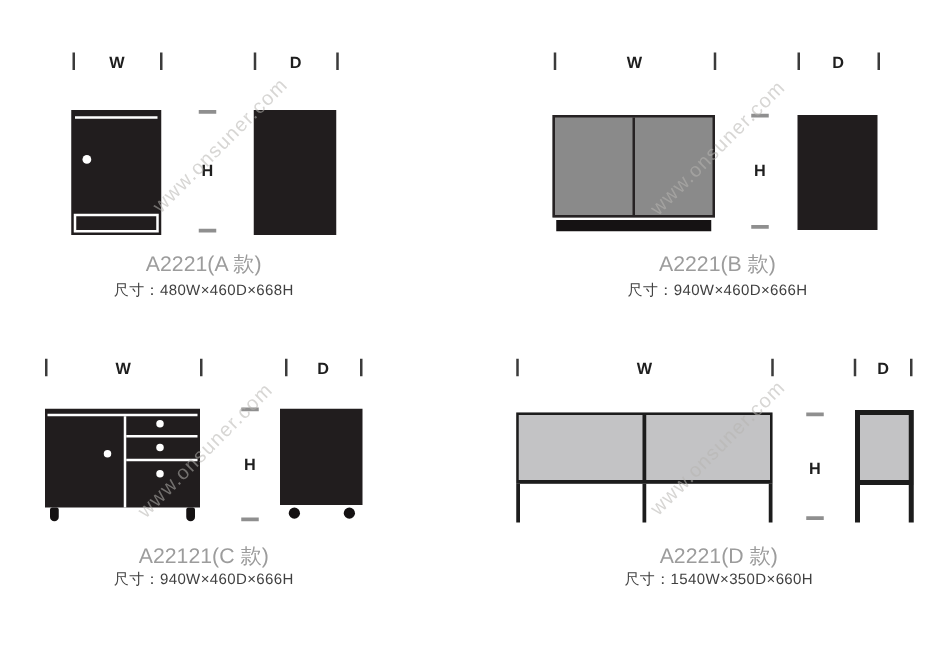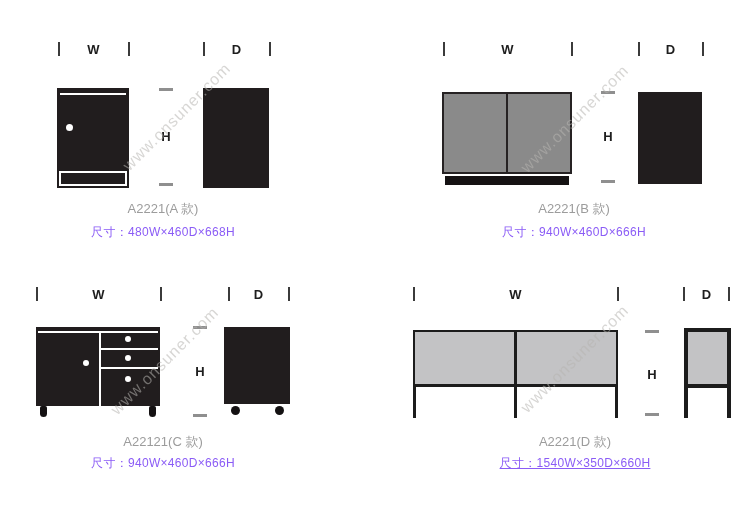--- a/index.html
+++ b/index.html
@@ -4,22 +4,22 @@
 <style>
   html,body{margin:0;padding:0;background:#ffffff;}
   #page{position:relative;width:750px;height:517px;background:#ffffff;overflow:hidden;
         font-family:"Liberation Sans","DejaVu Sans",sans-serif;}
   .abs{position:absolute;box-sizing:border-box;}
   .title{font-size:14px;color:#8d8d8d;letter-spacing:.5px;}
   .tickv{width:2px;height:14px;background:#3b3b3b;}
   .dimlab{font-size:13px;font-weight:bold;color:#1e1e1e;text-align:center;}
   .hdash{width:14px;height:3px;background:#8f8f8f;}
   .blackbox{background:#211d1e;}
-  .caption{font-size:13px;color:#9c9c9c;text-align:center;white-space:nowrap;}
-  .sizespec{font-size:12px;color:#8b5cf6;text-align:center;white-space:nowrap;letter-spacing:.3px;}
+  .caption{font-size:17px;color:#9c9c9c;text-align:center;white-space:nowrap;}
+  .sizespec{font-size:12px;color:#404040;text-align:center;white-space:nowrap;letter-spacing:.3px;}
   .watermark{font-size:16px;color:rgba(182,180,176,.55);letter-spacing:1px;white-space:nowrap;
              transform:rotate(-45deg);transform-origin:center;z-index:5;}
   .whiteline{background:#ffffff;position:absolute;}
   .dot{background:#ffffff;border-radius:50%;position:absolute;}
   .foot{width:7px;height:11px;background:#141112;border-radius:2px 2px 4px 4px;}
   .wheel{width:9px;height:9px;background:#141112;border-radius:50%;}
   .grayfront{background:#8a8a8a;border:2px solid #262223;}
   .lgray{background:#c3c3c5;border:2px solid #1c1c1c;}
   .leg{background:#1c1c1c;}
 </style>
@@ -135,16 +135,16 @@
 
     <div class="abs hdash" style="left:645px;top:330px;"></div>
     <div class="abs dimlab" style="left:638px;top:367px;width:28px;">H</div>
     <div class="abs hdash" style="left:645px;top:413px;"></div>
 
     <div class="abs lgray" style="left:684px;top:328px;width:47px;height:60px;border-width:4px;"></div>
     <div class="abs leg" style="left:684px;top:388px;width:4px;height:30px;"></div>
     <div class="abs leg" style="left:727px;top:388px;width:4px;height:30px;"></div>
 
     <div class="abs caption" style="left:475px;top:433px;width:200px;">A2221(D 款)</div>
-    <div class="abs sizespec" style="left:475px;top:455px;width:200px;text-decoration:underline;">尺寸：1540W×350D×660H</div>
+    <div class="abs sizespec" style="left:475px;top:455px;width:200px;">尺寸：1540W×350D×660H</div>
   </div>
 
 </div>
 
 </body></html>

